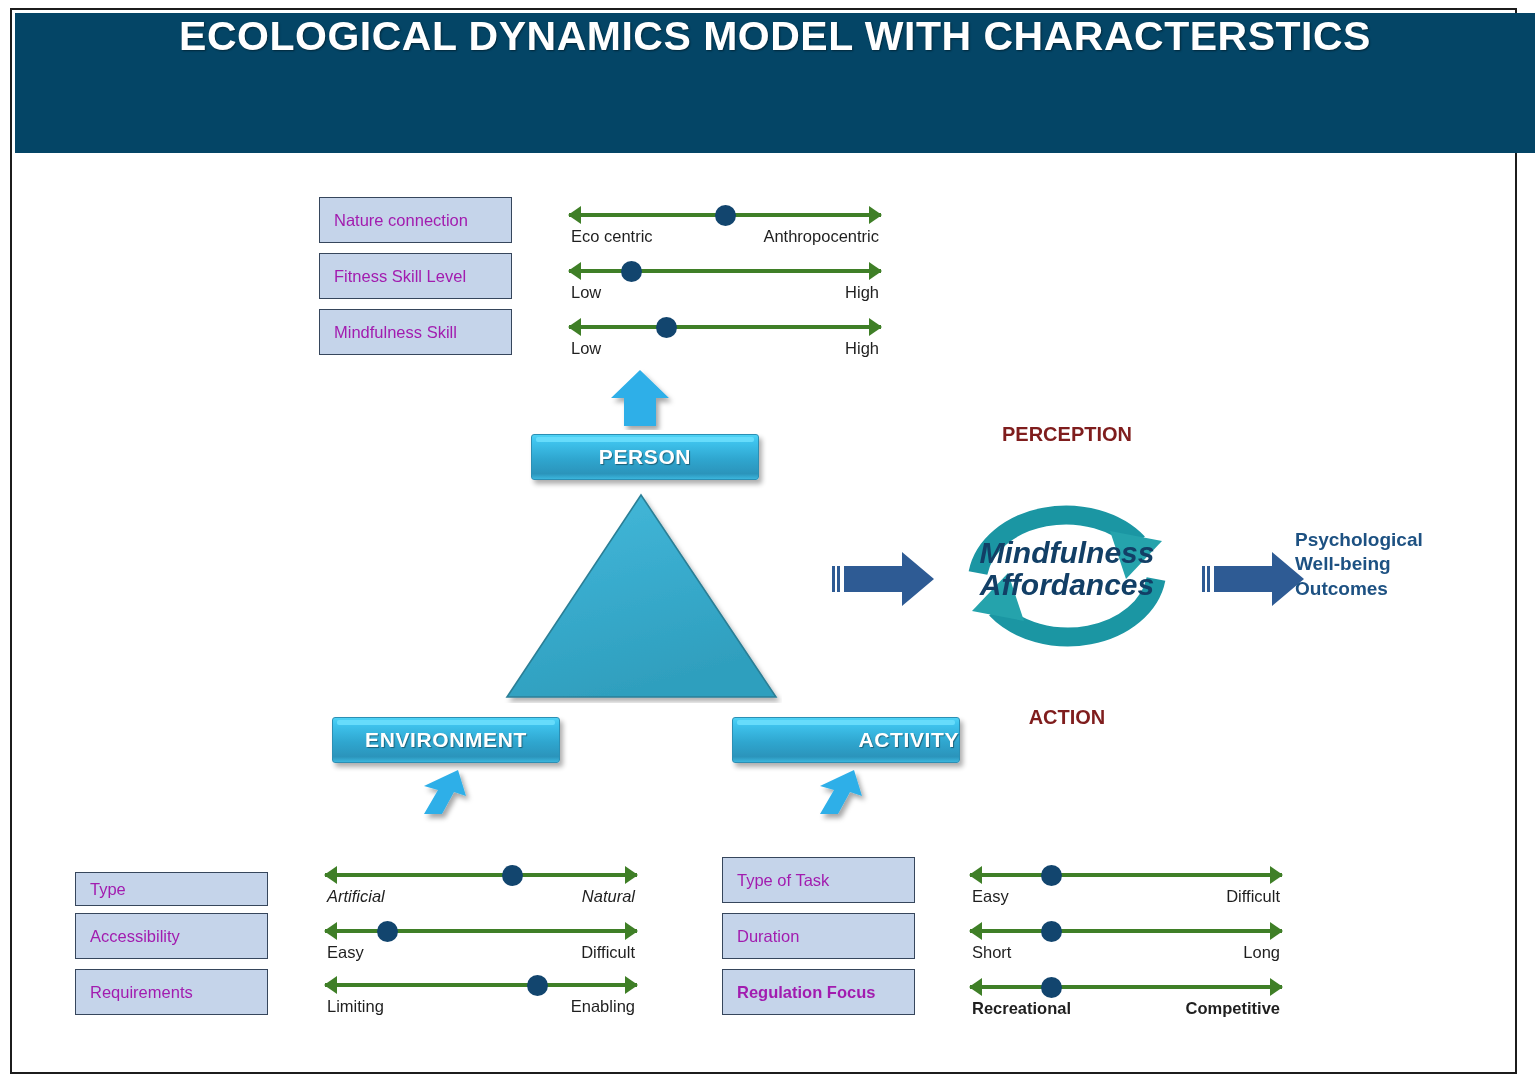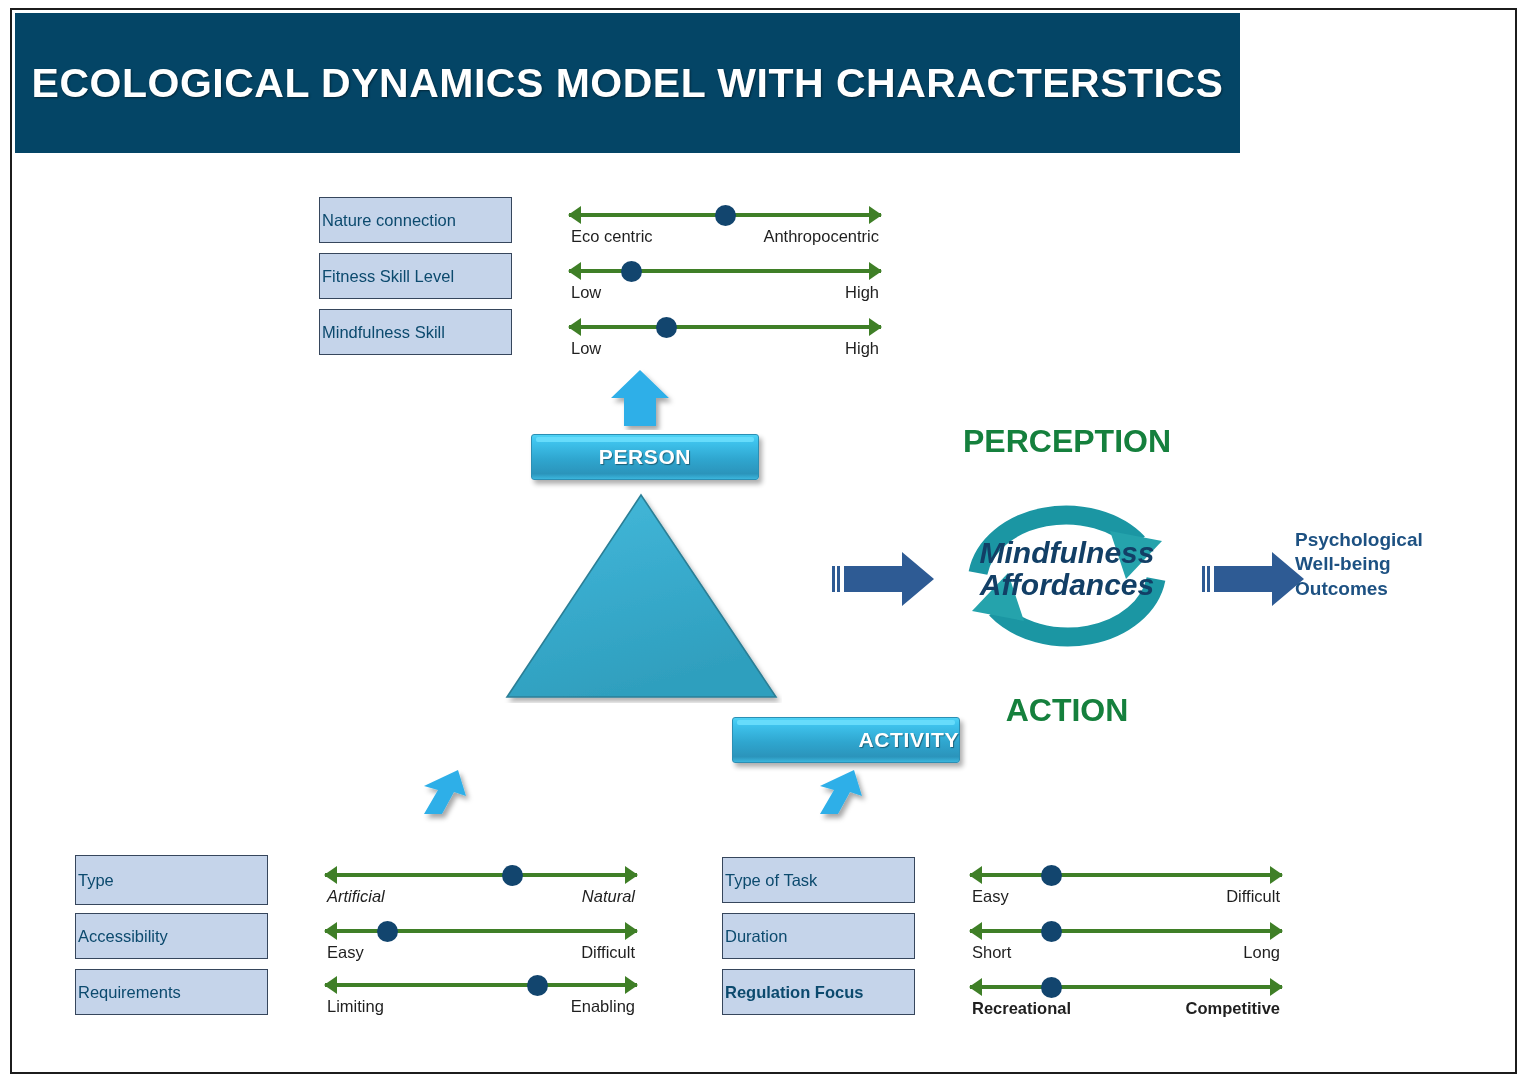--- a/index.html
+++ b/index.html
@@ -5,37 +5,37 @@
   html,body{margin:0;padding:0;background:#ffffff;}
   body{width:1535px;height:1092px;font-family:"Liberation Sans",sans-serif;overflow:hidden;}
 
   #frame{
     position:absolute;left:10px;top:8px;width:1507px;height:1066px;
     border:2px solid #1c1c1c;background:#ffffff;box-sizing:border-box;
   }
 
   
   #header{
-    position:absolute;left:3px;top:3px;width:1225px;height:140px;
-    background:#044566;display:flex;align-items:center;justify-content:center;
+    position:absolute;left:3px;top:3px;width:1520px;height:140px;
+    background:#044566;display:flex;justify-content:center;
   }
   #header-title{
     color:#ffffff;font-weight:bold;font-size:41px;letter-spacing:.5px;
     font-family:"Liberation Sans",sans-serif;text-align:center;
     text-shadow:1px 1px 2px rgba(0,0,0,.45);
   }
 
   
   .char-group{position:absolute;}
   .char-row{position:relative;height:56px;}
   .char-label{
     position:absolute;left:0;top:0;
     background:#c5d4ea;border:1.5px solid #36465c;
-    color:#0c4a6e;font-size:16.5px;
-    display:flex;align-items:center;padding-left:2px;box-sizing:border-box;
+    color:#a21caf;font-size:16.5px;
+    display:flex;align-items:center;padding-left:14px;box-sizing:border-box;
   }
   .slider{position:absolute;}
   .slider .axis{
     position:absolute;left:0;right:0;top:12px;height:4px;background:#3f7f27;
   }
   .slider .head{
     position:absolute;top:5px;width:0;height:0;
     border-top:9px solid transparent;border-bottom:9px solid transparent;
   }
   .slider .head.left{left:-1px;border-right:13px solid #3f7f27;}
@@ -65,21 +65,21 @@
     position:relative;color:#ffffff;font-weight:bold;font-size:21px;letter-spacing:.6px;
     text-shadow:1px 1px 1px rgba(0,0,0,.4);
   }
 
   
   #triangle{position:absolute;left:490px;top:481px;width:280px;height:212px;}
 
   
   #cycle{position:absolute;left:940px;top:415px;width:230px;height:300px;}
   .cyc-label{
-    position:absolute;color:#15803d;font-weight:bold;font-size:32px;
+    position:absolute;color:#7f1d1d;font-weight:bold;font-size:20px;
     white-space:nowrap;text-align:center;width:100%;
   }
   #perception-label{top:-2px;}
   #action-label{bottom:-4px;}
   #cycle-center{
     position:absolute;left:0;right:0;top:112px;text-align:center;
     color:#123f66;font-weight:bold;font-style:italic;font-size:30px;line-height:1.08;
   }
 
   
@@ -153,20 +153,23 @@
         <stop offset="45%" stop-color="#3aadcf"></stop>
         <stop offset="100%" stop-color="#2f9fbe"></stop>
       </linearGradient>
       <filter id="sh2" x="-25%" y="-25%" width="160%" height="160%">
         <feDropShadow dx="3" dy="4" stdDeviation="2.6" flood-color="#000" flood-opacity="0.3"></feDropShadow>
       </filter>
     </defs>
     <polygon points="139,4 274,206 5,206" fill="url(#triGrad)" stroke="#2c7f96" stroke-width="1.6" filter="url(#sh2)"></polygon>
   </svg>
 
+  <div class="bar3d" style="left:320px;top:707px;width:226px;height:44px;">
+    <span>ENVIRONMENT</span>
+  </div>
 
   <svg style="position:absolute;left:392px;top:756px;width:74px;height:58px;" viewBox="0 0 74 58">
     <path d="M54 4 L62 30 L50 26 L38 48 L20 48 L34 24 L20 20 Z" fill="#2eafe8" filter="url(#sh1)"></path>
   </svg>
 
   <div class="bar3d" style="left:720px;top:707px;width:226px;height:44px;justify-content:flex-end;">
     <span>ACTIVITY</span>
   </div>
 
   <svg style="position:absolute;left:788px;top:756px;width:74px;height:58px;" viewBox="0 0 74 58">
@@ -206,21 +209,21 @@
   </svg>
 
   <div id="outcome-text">
     <div>Psychological</div>
     <div>Well-being</div>
     <div>Outcomes</div>
   </div>
 
   <div class="char-group" id="environment-chars" style="left:63px;top:845px;width:570px;">
       <div class="char-row" style="height: 56px;">
-        <div class="char-label" style="width: 193px; height: 50px; top: 0; text-align: center;">Type</div>
+        <div class="char-label" style="width: 193px; height: 34px; top: 17px; text-align: center;">Type</div>
         <div class="slider" style="left: 250px; width: 312px; top: 6px; height: 46px; font-style: italic;">
           <div class="axis"></div>
           <div class="head left"></div>
           <div class="head right"></div>
           <div class="dot" style="left: 60%;"></div>
           <div class="endlabel l">Artificial</div>
           <div class="endlabel r">Natural</div>
         </div>
       </div>
       <div class="char-row" style="height: 56px;">

